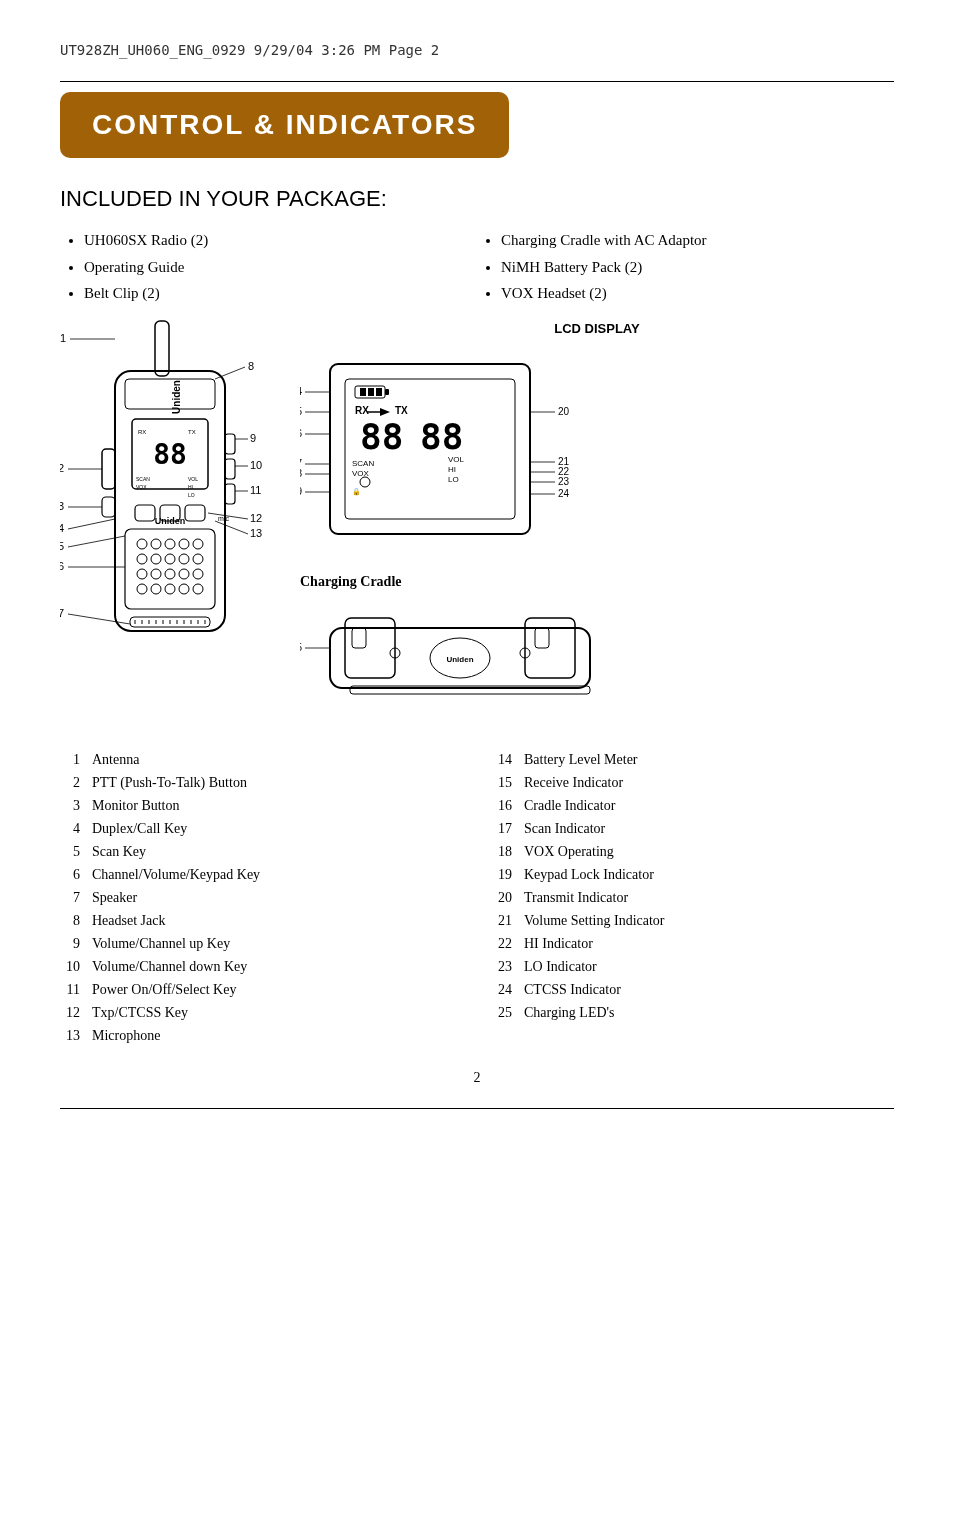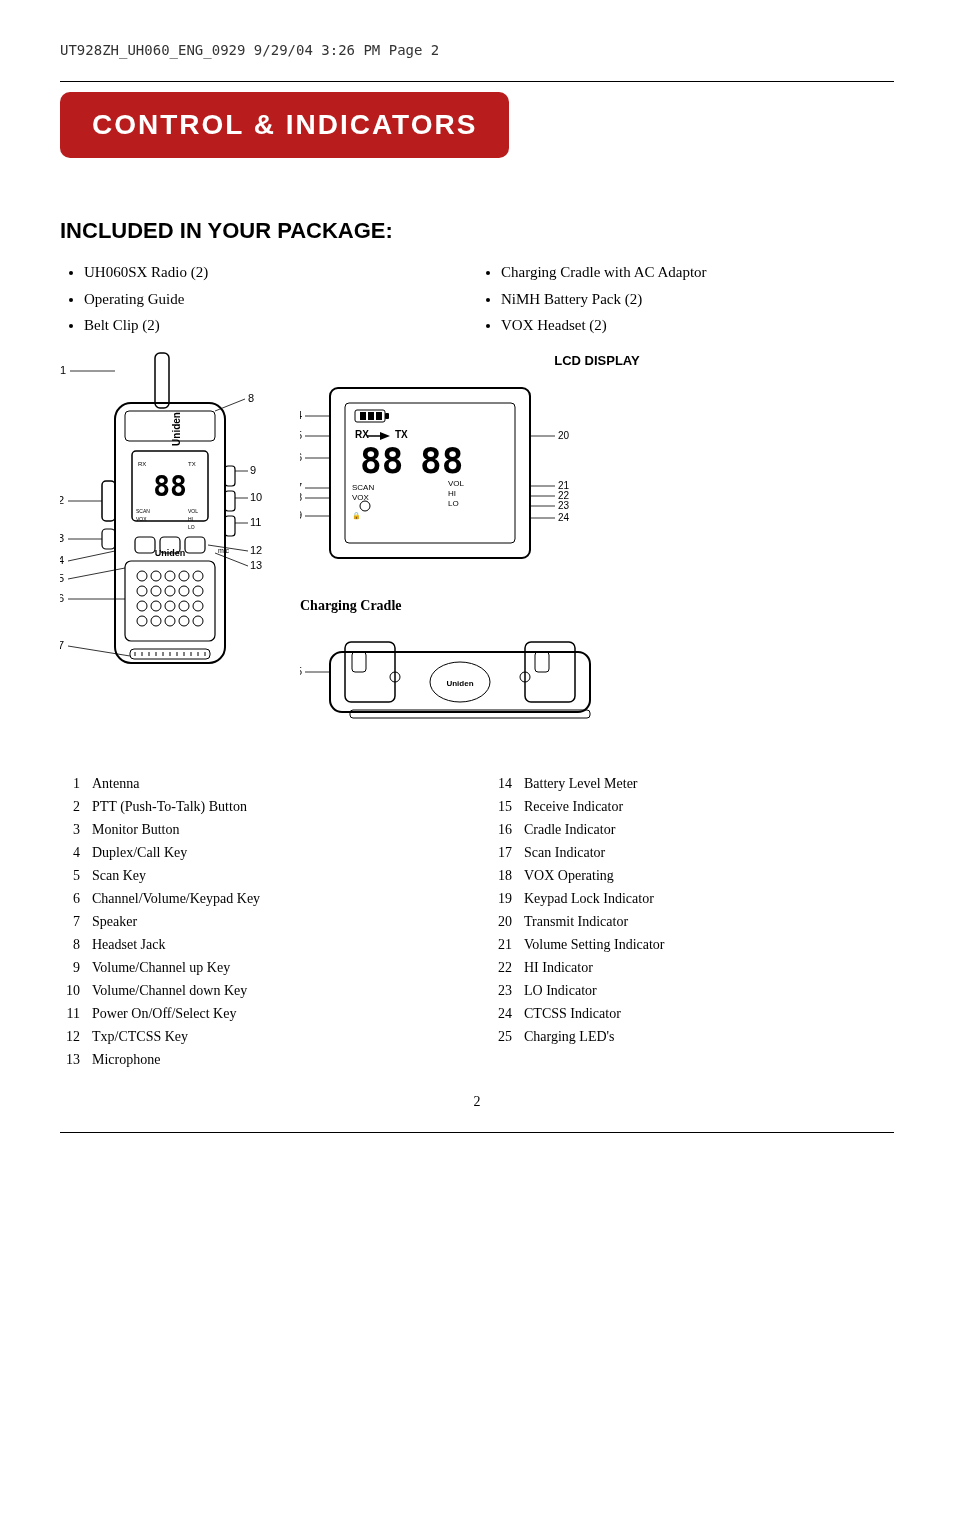--- a/index.html
+++ b/index.html
@@ -15,38 +15,37 @@
     }
 
     .header-meta {
       font-size: 14px;
       font-family: monospace;
       margin-bottom: 20px;
       color: #333;
     }
 
     .title-box {
-      background: #b91c1c;
+      background: #a16207;
       color: #fff;
       display: inline-block;
       padding: 12px 32px;
       border-radius: 10px;
       font-size: 28px;
       font-weight: 900;
       letter-spacing: 2px;
       font-family: Arial, sans-serif;
       margin-bottom: 24px;
     }
 
     .section-title {
       font-size: 22px;
-      font-weight: 700;
+      font-weight: 400;
       font-family: Arial, sans-serif;
       margin-bottom: 14px;
-      margin-top: 32px;
     }
 
     .included-section {
       margin-bottom: 10px;
     }
 
     .two-col-list {
       display: flex;
       gap: 0;
       margin-bottom: 10px;
@@ -310,21 +309,21 @@
 
       <line x1="155" y1="202" x2="188" y2="215" stroke="#000" stroke-width="0.8"></line>
       <text x="190" y="218" font-size="11" font-family="Arial">13</text>
     </svg>
   </div>
 
   <div class="right-diagrams">
 
 
     <div class="lcd-section">
-      <div class="lcd-label" style="font-family:Arial;font-weight:bold;font-size:13px;margin-bottom:8px;">LCD DISPLAY</div>
+      <div class="lcd-label" style="font-family:Arial;font-weight:bold;font-size:13px;margin-bottom:16px;">LCD DISPLAY</div>
       <svg width="340" height="200" viewBox="0 0 340 200" xmlns="http://www.w3.org/2000/svg">
 
         <rect x="30" y="10" width="200" height="170" rx="8" fill="none" stroke="#000" stroke-width="2"></rect>
 
         <rect x="45" y="25" width="170" height="140" rx="4" fill="none" stroke="#000" stroke-width="1"></rect>
 
         <rect x="55" y="32" width="30" height="12" rx="2" fill="none" stroke="#000" stroke-width="1"></rect>
         <rect x="85" y="35" width="4" height="6" rx="1" fill="#000"></rect>
         <rect x="60" y="34" width="6" height="8" fill="#000"></rect>
         <rect x="68" y="34" width="6" height="8" fill="#000"></rect>

